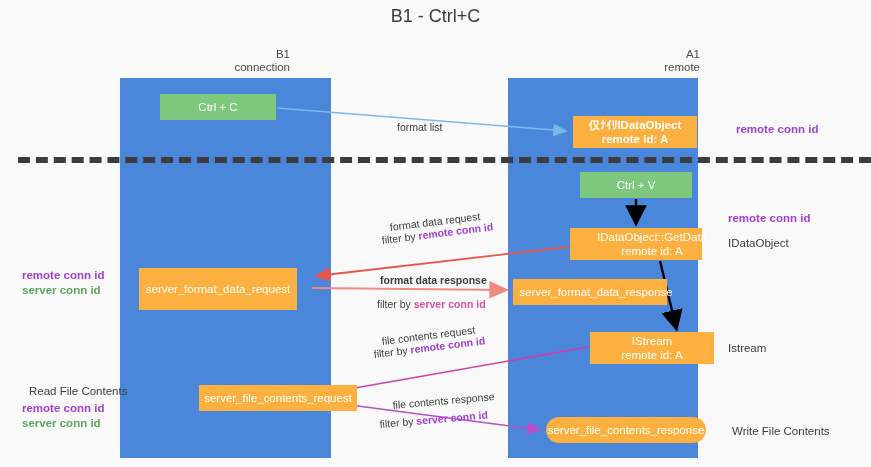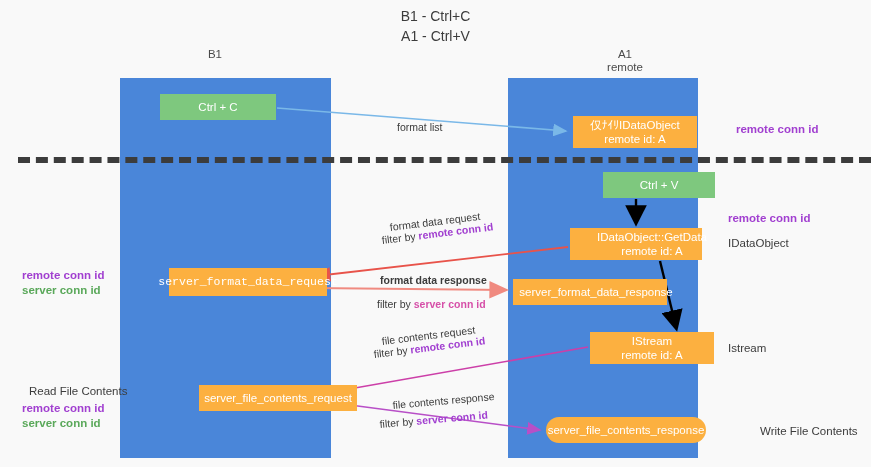--- a/index.html
+++ b/index.html
@@ -12,27 +12,27 @@
     position:relative;
   }
   #stage{position:absolute;left:0;top:0;width:871px;height:467px;}
 
   .abs{position:absolute;}
 
   
   #title{
     left:0;top:6px;width:871px;
     text-align:center;
-    font-size:14px;line-height:20px;
+    font-size:18px;line-height:20px;
     color:#3c3c3c;
   }
 
   
   .col-caption{
-    text-align:center;
+    text-align:right;
     font-size:11.5px;line-height:13px;
     color:#4a4a4a;
   }
   #cap-b1{left:140px;top:48px;width:150px;}
   #cap-a1{left:550px;top:48px;width:150px;}
 
   
   .lane{background:#4a86d9;}
   #lane-b1{left:120px;top:78px;width:211px;height:380px;}
   #lane-a1{left:508px;top:78px;width:190px;height:380px;}
@@ -50,40 +50,40 @@
     display:flex;flex-direction:column;
     align-items:center;justify-content:center;
     color:#ffffff;
     font-size:11.5px;line-height:14px;
     padding:2px 4px;
   }
   .green{background:#7ec87e;}
   .orange{background:#fcb040;}
 
   #box-ctrlc{left:160px;top:94px;width:116px;height:26px;}
-  #box-idataobject{left:573px;top:116px;width:124px;height:32px;}
-  #box-ctrlv{left:603px;top:172px;width:112px;height:26px;}
+  #box-idataobject{left:573px;top:116px;width:124px;height:32px;font-weight:bold;}
+  #box-ctrlv{left:580px;top:172px;width:112px;height:26px;}
   #box-getdata{left:570px;top:228px;width:132px;height:32px;padding-left:36px;}
-  #box-sfdreq{left:169px;top:268px;width:158px;height:28px;font-family:Liberation Mono, monospace;}
+  #box-sfdreq{left:139px;top:268px;width:158px;height:42px;}
   #box-sfdresp{left:513px;top:279px;width:154px;height:26px;padding-left:16px;}
   #box-istream{left:590px;top:332px;width:124px;height:32px;}
   #box-sfcreq{left:151px;top:385px;width:158px;height:26px;margin-left:48px;}
   #box-sfcresp{left:546px;top:417px;width:160px;height:26px;border-radius:13px;}
 
   
   .side-label{font-size:11.5px;line-height:15px;color:#3c3c3c;}
   .purple{color:#a13fd0;font-weight:bold;}
   .green-t{color:#5aa85a;font-weight:bold;}
   .pink-t{color:#d64fa8;font-weight:bold;}
 
   #lbl-remote1{left:736px;top:122px;}
   #lbl-remote2{left:728px;top:211px;}
   #lbl-dataobject{left:728px;top:236px;}
   #lbl-istream{left:728px;top:341px;}
-  #lbl-writefile{left:732px;top:424px;margin-left:28px;}
+  #lbl-writefile{left:732px;top:424px;}
 
   
   #lbl-left1{left:22px;top:268px;text-align:left;}
   #lbl-readfile{left:29px;top:384px;}
   #lbl-left2{left:22px;top:401px;text-align:left;}
 
   
   .edge-label{
     position:absolute;
     font-size:10.5px;line-height:14px;
@@ -106,25 +106,25 @@
 
   svg#wires{position:absolute;left:0;top:0;width:871px;height:467px;pointer-events:none;}
 </style>
 </head>
 <body>
 
 <div id="stage">
 
   <div class="abs" id="title">
     <div>B1 - Ctrl+C</div>
-    <div>A1 - Ctrl+V</div>
   </div>
 
   <div class="abs col-caption" id="cap-b1">
     <div>B1</div>
+    <div>connection</div>
   </div>
   <div class="abs col-caption" id="cap-a1">
     <div>A1</div>
     <div>remote</div>
   </div>
 
   <div class="abs lane" id="lane-b1"></div>
   <div class="abs lane" id="lane-a1"></div>
 
   <svg id="wires" viewBox="0 0 871 467">

